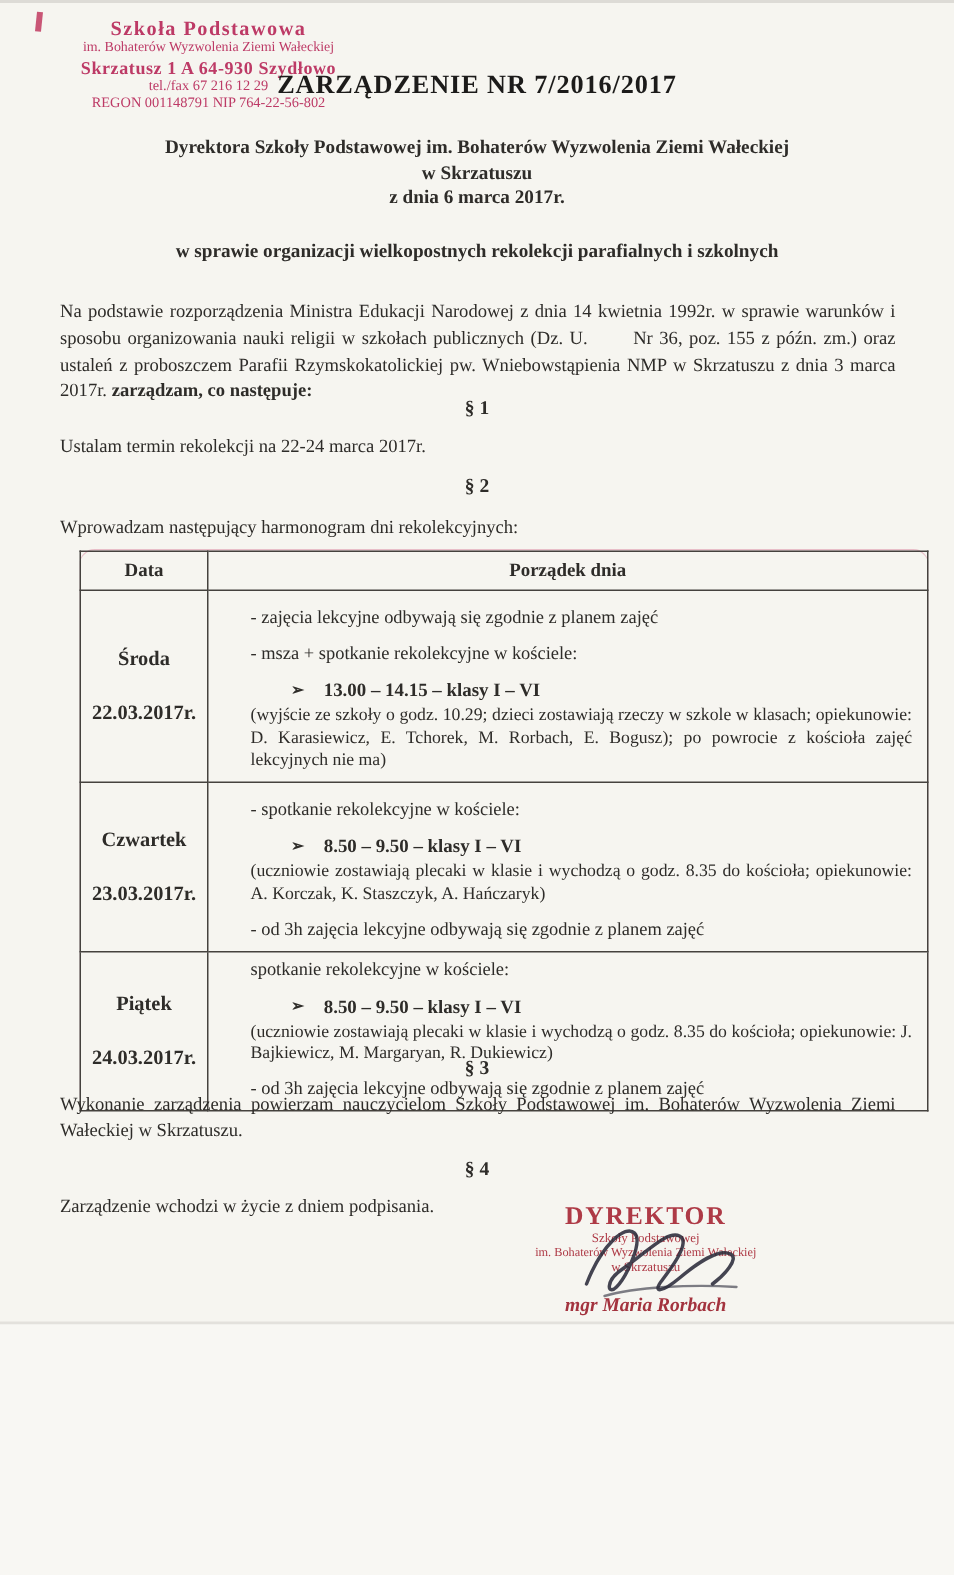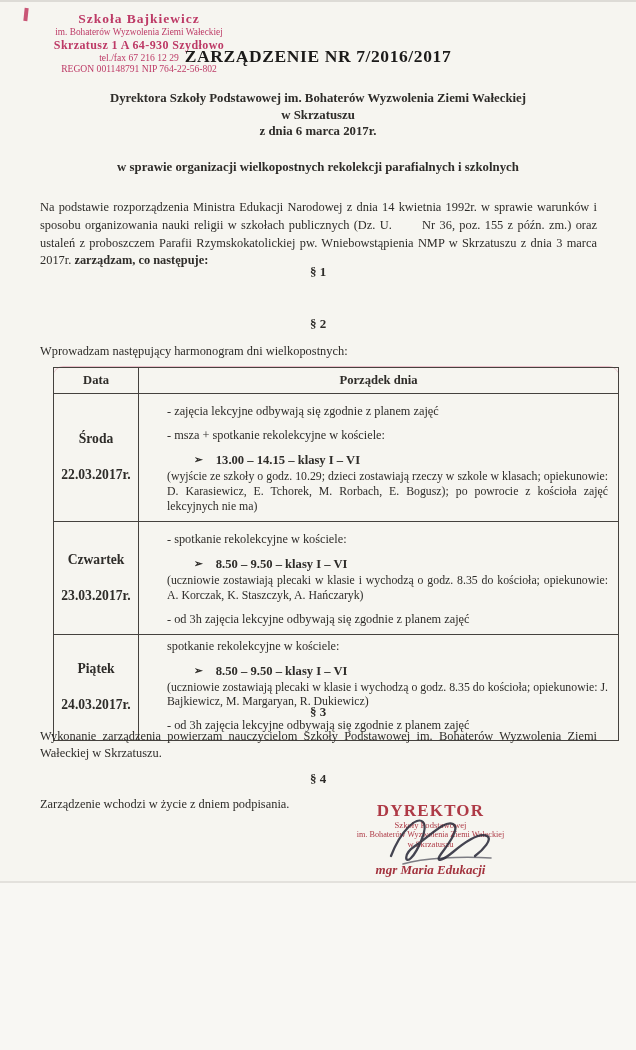--- a/index.html
+++ b/index.html
@@ -84,43 +84,44 @@
   .scribble{position:absolute;top:812px;left:383px;width:120px;height:62px;pointer-events:none;}
 </style>
 </head>
 <body>
 
 <div class="page">
   <div class="top-edge"></div>
 
   <div class="edge-mark"></div>
   <div class="stamp">
-    <div class="s1">Szkoła  Bajkiewicz</div>
+    <div class="s1">Szkoła  Podstawowa</div>
     <div class="s2">im. Bohaterów Wyzwolenia Ziemi Wałeckiej</div>
     <div class="s3">Skrzatusz 1 A     64-930 Szydłowo</div>
     <div class="s4">tel./fax 67 216 12 29</div>
     <div class="s5">REGON 001148791    NIP 764-22-56-802</div>
   </div>
 
   <h1 class="title">ZARZĄDZENIE NR 7/2016/2017</h1>
 
   <div class="hdr">
     <div>Dyrektora Szkoły Podstawowej im. Bohaterów Wyzwolenia Ziemi Wałeckiej</div>
     <div>w Skrzatuszu</div>
     <div>z dnia 6 marca 2017r.</div>
   </div>
 
   <div class="subject">w sprawie organizacji wielkopostnych rekolekcji parafialnych i szkolnych</div>
 
   <p class="preamble"><span>Na podstawie rozporządzenia Ministra Edukacji Narodowej z dnia 14 kwietnia 1992r. w sprawie warunków i sposobu organizowania nauki religii w szkołach publicznych (Dz. U.&nbsp;&nbsp;&nbsp;&nbsp;&nbsp;&nbsp; Nr 36, poz. 155 z późn. zm.) oraz ustaleń z proboszczem Parafii Rzymskokatolickiej pw. Wniebowstąpienia NMP w Skrzatuszu z dnia 3 marca 2017r. </span><b>zarządzam, co następuje:</b></p>
 
   <div class="smark m1">§ 1</div>
+  <div class="stext t1">Ustalam termin rekolekcji na 22-24 marca 2017r.</div>
 
   <div class="smark m2">§ 2</div>
-  <div class="stext t2">Wprowadzam następujący harmonogram dni wielkopostnych:</div>
+  <div class="stext t2">Wprowadzam następujący harmonogram dni rekolekcyjnych:</div>
 
   <div class="tablewrap">
     <table class="sched">
       <thead>
         <tr>
           <th class="col-data">Data</th>
           <th class="col-plan">Porządek dnia</th>
         </tr>
       </thead>
       <tbody id="sched-body">
@@ -168,21 +169,21 @@
   <div class="stext t3">Wykonanie zarządzenia powierzam nauczycielom Szkoły Podstawowej im. Bohaterów Wyzwolenia Ziemi Wałeckiej w Skrzatuszu.</div>
 
   <div class="smark m4">§ 4</div>
   <div class="stext t4">Zarządzenie wchodzi w życie z dniem podpisania.</div>
 
   <div class="sig">
     <div class="d1">DYREKTOR</div>
     <div class="d2">Szkoły Podstawowej</div>
     <div class="d3">im. Bohaterów Wyzwolenia Ziemi Wałeckiej</div>
     <div class="d4">w Skrzatuszu</div>
-    <div class="dname">mgr Maria Edukacji</div>
+    <div class="dname">mgr Maria Rorbach</div>
   </div>
 
   <svg class="scribble" viewBox="0 0 120 62" xmlns="http://www.w3.org/2000/svg">
     <path d="M8,44 C 18,18 34,4 40,10 C 46,16 34,40 28,46 C 22,52 20,42 32,34 C 48,23 62,8 70,12 C 78,16 64,34 58,42 C 52,50 58,50 70,40 C 82,30 96,20 104,24 C 110,27 100,38 92,44" fill="none" stroke="#2b2b3a" stroke-width="2.3" stroke-linecap="round" opacity="0.88"></path>
     <path d="M20,52 C 40,46 78,44 108,46" fill="none" stroke="#2b2b3a" stroke-width="1.6" stroke-linecap="round" opacity="0.6"></path>
   </svg>
 
   <div class="crease"></div>
   <div class="bottom-area"></div>
 </div>

